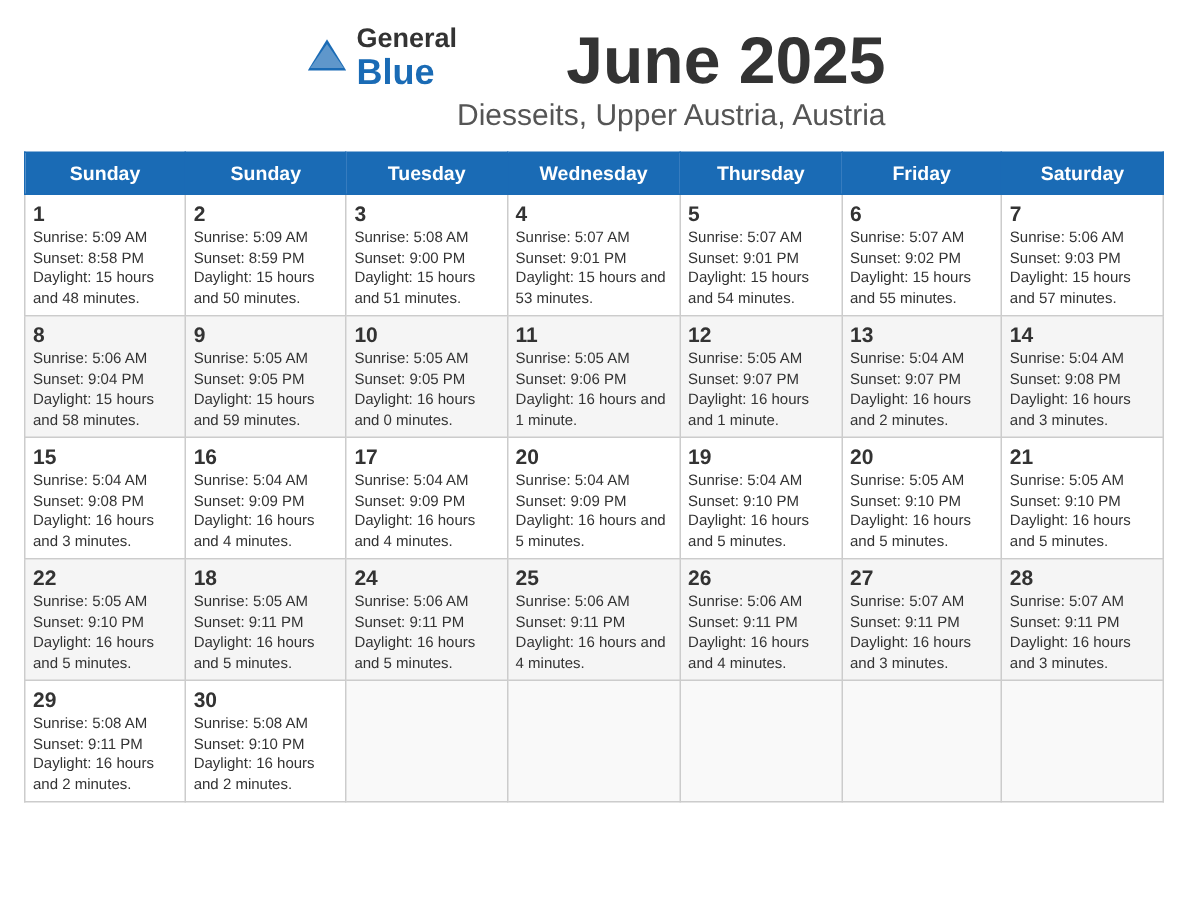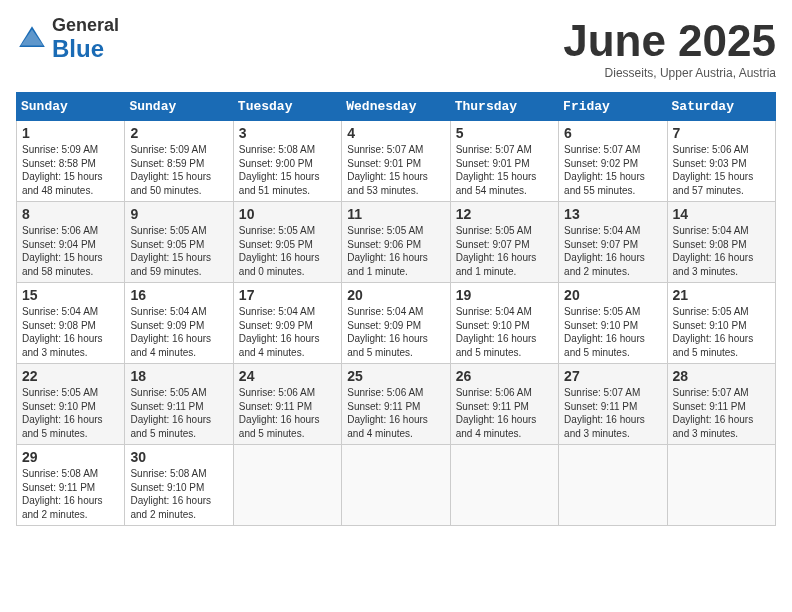--- a/index.html
+++ b/index.html
@@ -5,21 +5,21 @@
     * { margin: 0; padding: 0; box-sizing: border-box; }
     body {
       font-family: Arial, sans-serif;
       background: #fff;
       width: 792px;
       min-height: 612px;
       padding: 16px;
     }
     .header-area {
       display: flex;
-      justify-content: space-between;
+      justify-content: center;
       align-items: flex-start;
       margin-bottom: 12px;
     }
     .logo {
       display: flex;
       align-items: center;
       gap: 4px;
     }
     .logo-text {
       display: flex;
@@ -42,37 +42,36 @@
     }
     .title-area {
       text-align: right;
     }
     .calendar-title {
       font-size: 44px;
       font-weight: bold;
       color: #333;
     }
     .calendar-subtitle {
-      font-size: 12px;
+      font-size: 20px;
       color: #555;
     }
     .calendar {
       width: 100%;
       border-collapse: collapse;
       border: 1px solid #ccc;
     }
     .calendar th {
       background: #1a6bb5;
       color: #fff;
       font-size: 13px;
       font-weight: bold;
-      padding: 6px 4px;
-      text-align: left;
+      padding: 6px 21px;
+      text-align: center;
       border: 1px solid #1a6bb5;
-      font-family: Liberation Mono, monospace;
     }
     .calendar td {
       border: 1px solid #ccc;
       vertical-align: top;
       padding: 4px 5px;
       font-size: 10px;
       color: #333;
       width: calc(100% / 7);
       min-height: 80px;
     }

